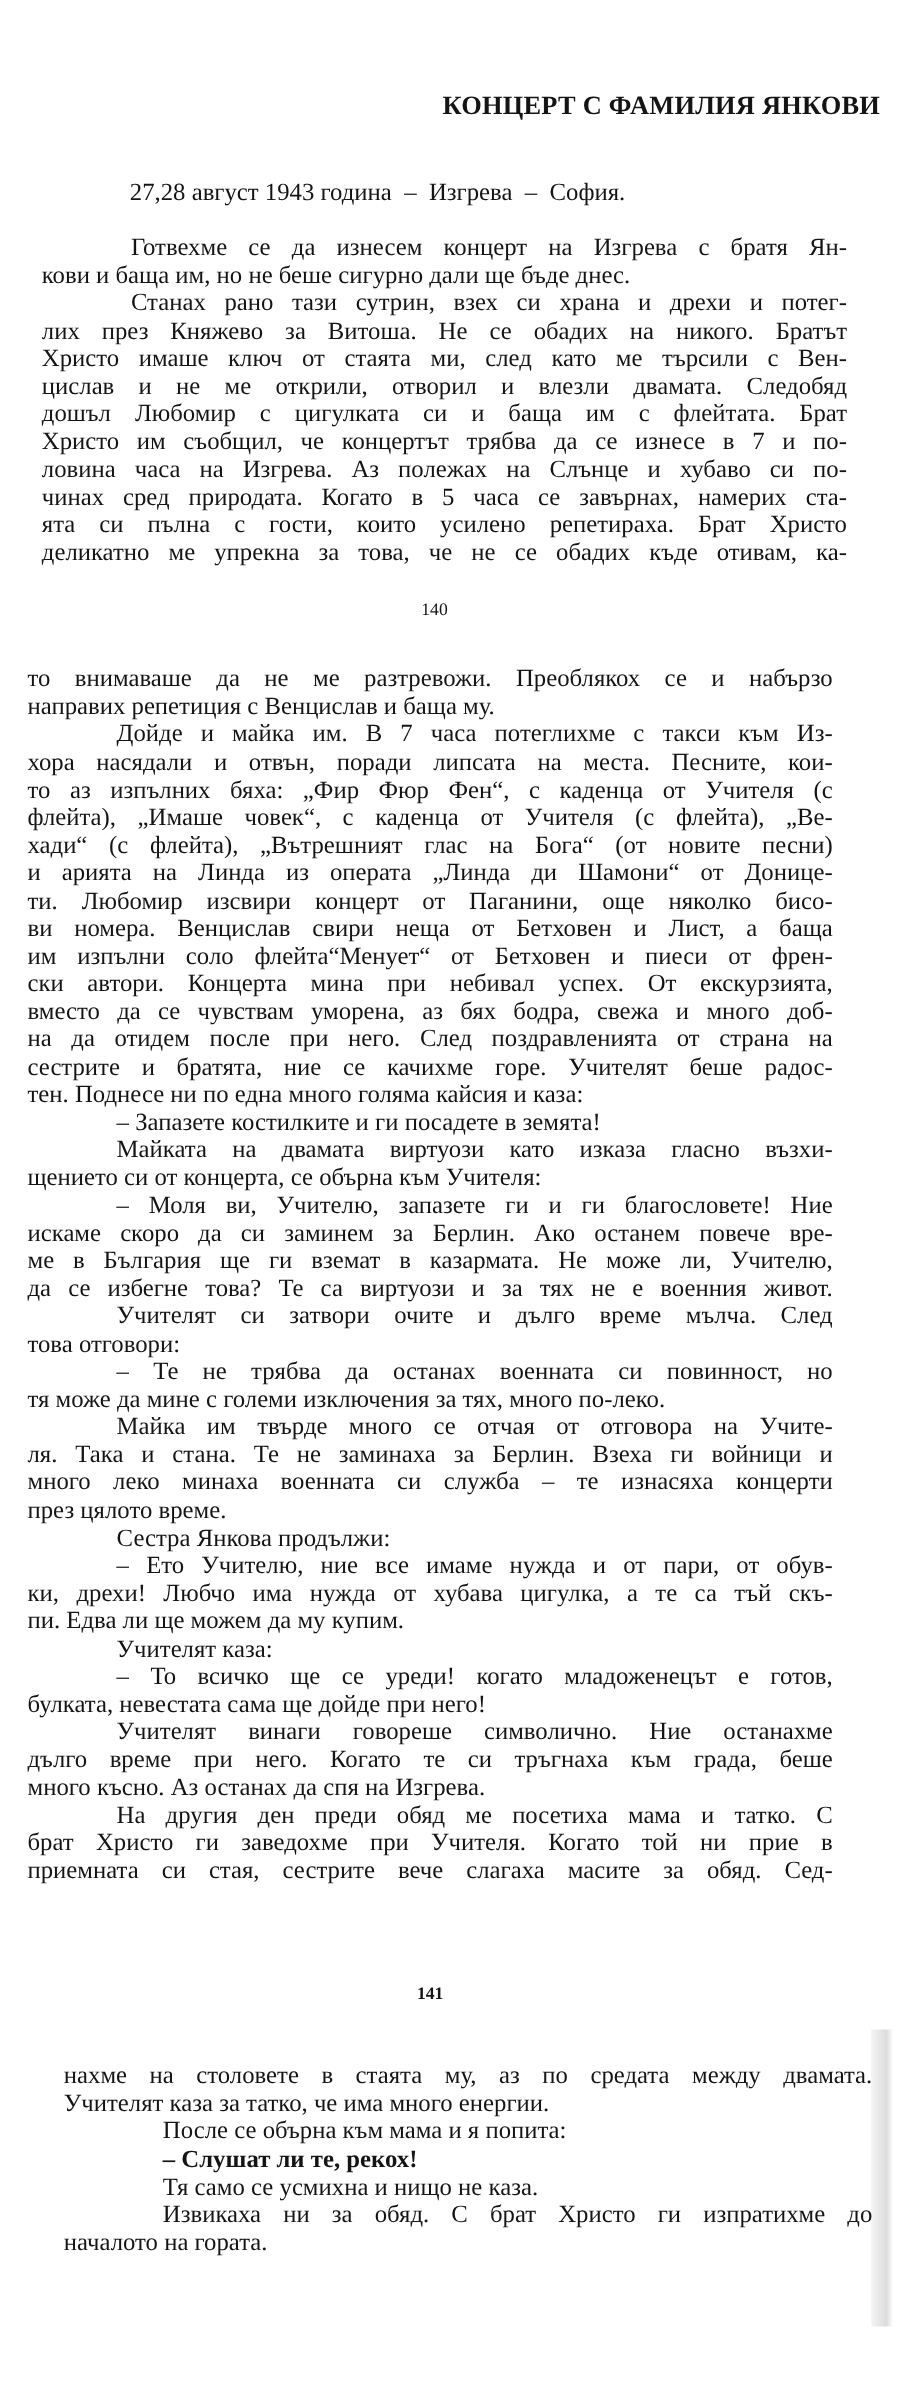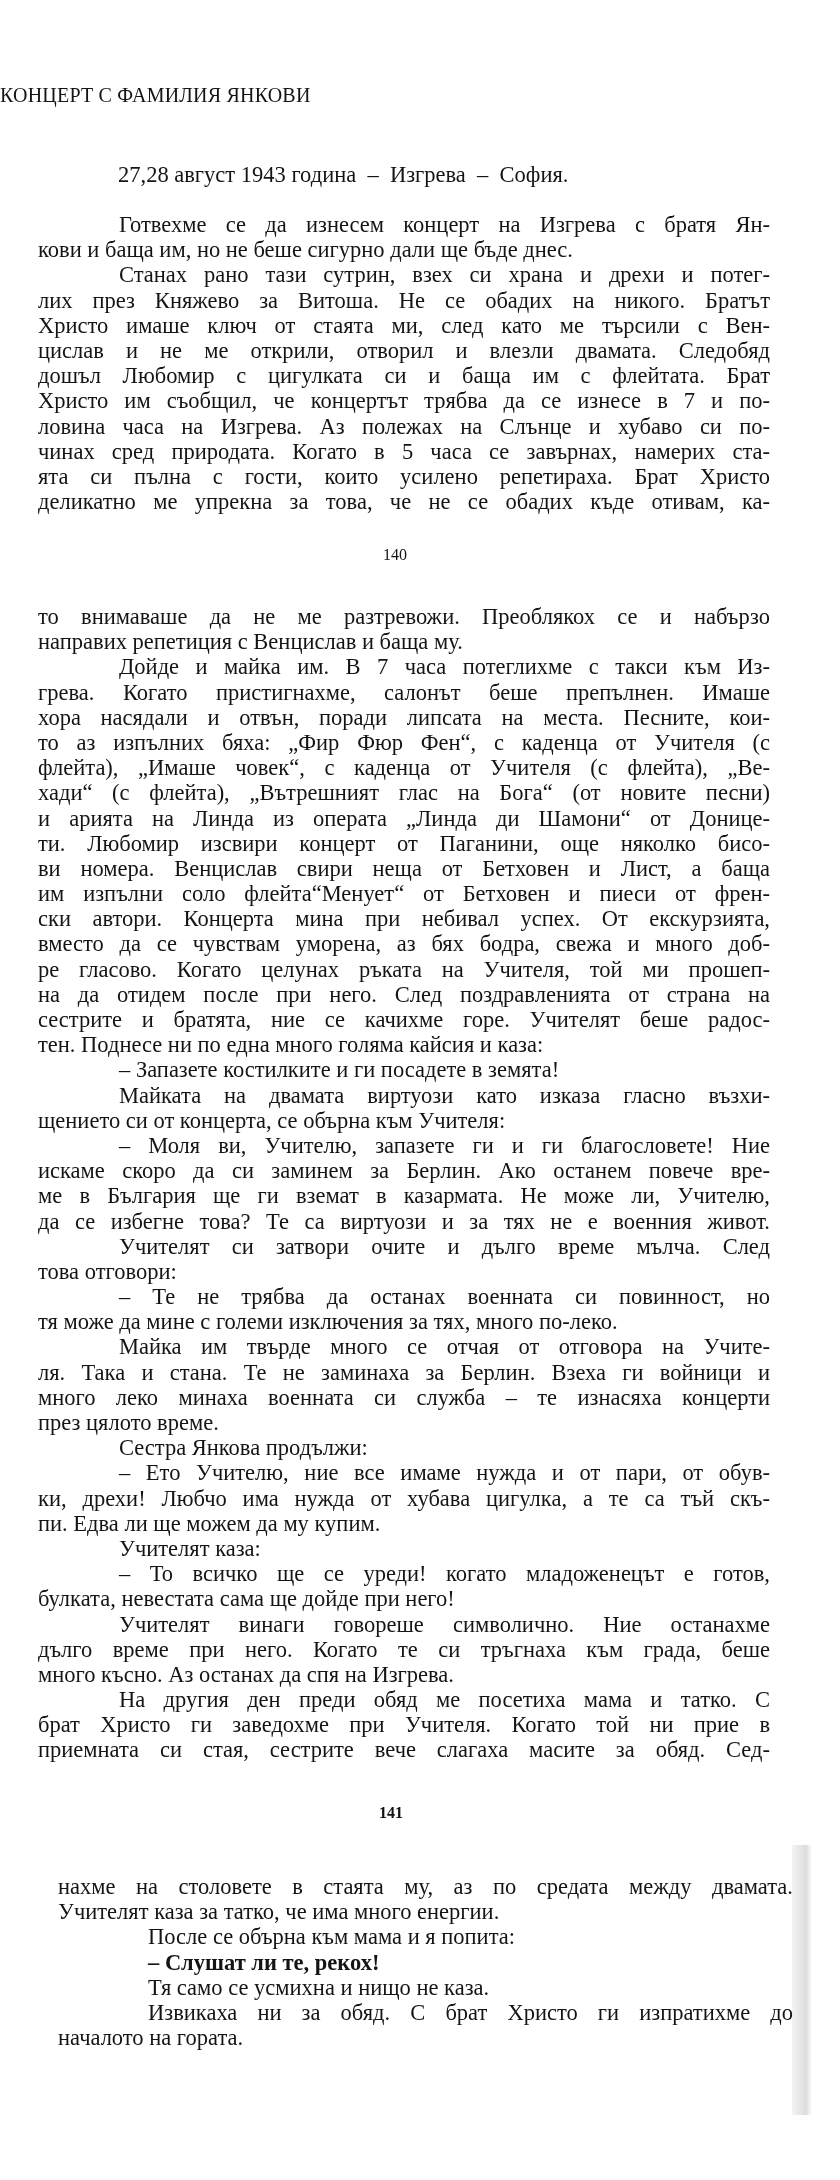--- a/index.html
+++ b/index.html
@@ -1,20 +1,20 @@
 <!DOCTYPE html>
 <html><head>
 <meta charset="utf-8">
 <style>
   html, body { margin: 0; padding: 0; background: #ffffff; }
   body { width: 840px; height: 2180px; position: relative; overflow: hidden;
          font-family: "Liberation Serif", "DejaVu Serif", serif; color: #141414; }
   .page { position: absolute; left: 0; top: 0; width: 840px; height: 2180px; }
-  .title { position: absolute; top: 84px; left: 0; width: 800px; text-align: left;
-           font-weight: normal; font-size: 20px; letter-spacing: 0.2px; }
+  .title { position: absolute; top: 84px; left: 0; width: 800px; text-align: right;
+           font-weight: bold; font-size: 24px; letter-spacing: 0.2px; }
   .dateline { position: absolute; top: 162px; left: 118px; font-size: 22.5px; white-space: pre; }
   .block { position: absolute; }
   .line { height: 25.2px; line-height: 25.2px; font-size: 22.5px; white-space: nowrap;
           text-align: justify; text-align-last: justify; overflow: visible; }
   .line.last { text-align-last: left; }
   .line.ind { padding-left: 81px; }
   .pgnum { position: absolute; font-size: 16px; }
   .shade { position: absolute; left: 792px; top: 1845px; width: 20px; height: 270px;
            background: linear-gradient(to right, #f4f4f4, #dcdcdc 70%, #ffffff); }
 </style>
@@ -35,36 +35,34 @@
       <div class="line">дошъл Любомир с цигулката си и баща им с флейтата. Брат</div>
       <div class="line">Христо им съобщил, че концертът трябва да се изнесе в 7 и по-</div>
       <div class="line">ловина часа на Изгрева. Аз полежах на Слънце и хубаво си по-</div>
       <div class="line">чинах сред природата. Когато в 5 часа се завърнах, намерих ста-</div>
       <div class="line">ята си пълна с гости, които усилено репетираха. Брат Христо</div>
       <div class="line">деликатно ме упрекна за това, че не се обадих къде отивам, ка-</div>
     </div>
 
   <div class="pgnum" style="left:383px; top:546px;">140</div>
 
-  <div class="block" id="block1" style="left:38px; top:604px; width:732px;">
+  <div class="block" id="block1" style="left:25px; top:604px; width:732px;">
       <div class="line">то внимаваше да не ме разтревожи. Преоблякох се и набързо</div>
       <div class="line last">направих репетиция с Венцислав и баща му.</div>
       <div class="line ind">Дойде и майка им. В 7 часа потеглихме с такси към Из-</div>
-      <div class="line">грева. Когато пристигнахме, салонът беше препълнен. Имаше</div>
       <div class="line">хора насядали и отвън, поради липсата на места. Песните, кои-</div>
       <div class="line">то аз изпълних бяха: „Фир Фюр Фен“, с каденца от Учителя (с</div>
       <div class="line">флейта), „Имаше човек“, с каденца от Учителя (с флейта), „Ве-</div>
       <div class="line">хади“ (с флейта), „Вътрешният глас на Бога“ (от новите песни)</div>
       <div class="line">и арията на Линда из операта „Линда ди Шамони“ от Донице-</div>
       <div class="line">ти. Любомир изсвири концерт от Паганини, още няколко бисо-</div>
       <div class="line">ви номера. Венцислав свири неща от Бетховен и Лист, а баща</div>
       <div class="line">им изпълни соло флейта“Менует“ от Бетховен и пиеси от френ-</div>
       <div class="line">ски автори. Концерта мина при небивал успех. От екскурзията,</div>
       <div class="line">вместо да се чувствам уморена, аз бях бодра, свежа и много доб-</div>
-      <div class="line">ре гласово. Когато целунах ръката на Учителя, той ми прошеп-</div>
       <div class="line">на да отидем после при него. След поздравленията от страна на</div>
       <div class="line">сестрите и братята, ние се качихме горе. Учителят беше радос-</div>
       <div class="line last">тен. Поднесе ни по една много голяма кайсия и каза:</div>
       <div class="line ind last">– Запазете костилките и ги посадете в земята!</div>
       <div class="line ind">Майката на двамата виртуози като изказа гласно възхи-</div>
       <div class="line last">щението си от концерта, се обърна към Учителя:</div>
       <div class="line ind">– Моля ви, Учителю, запазете ги и ги благословете! Ние</div>
       <div class="line">искаме скоро да си заминем за Берлин. Ако останем повече вре-</div>
       <div class="line">ме в България ще ги вземат в казармата. Не може ли, Учителю,</div>
       <div class="line">да се избегне това? Те са виртуози и за тях не е военния живот.</div>

